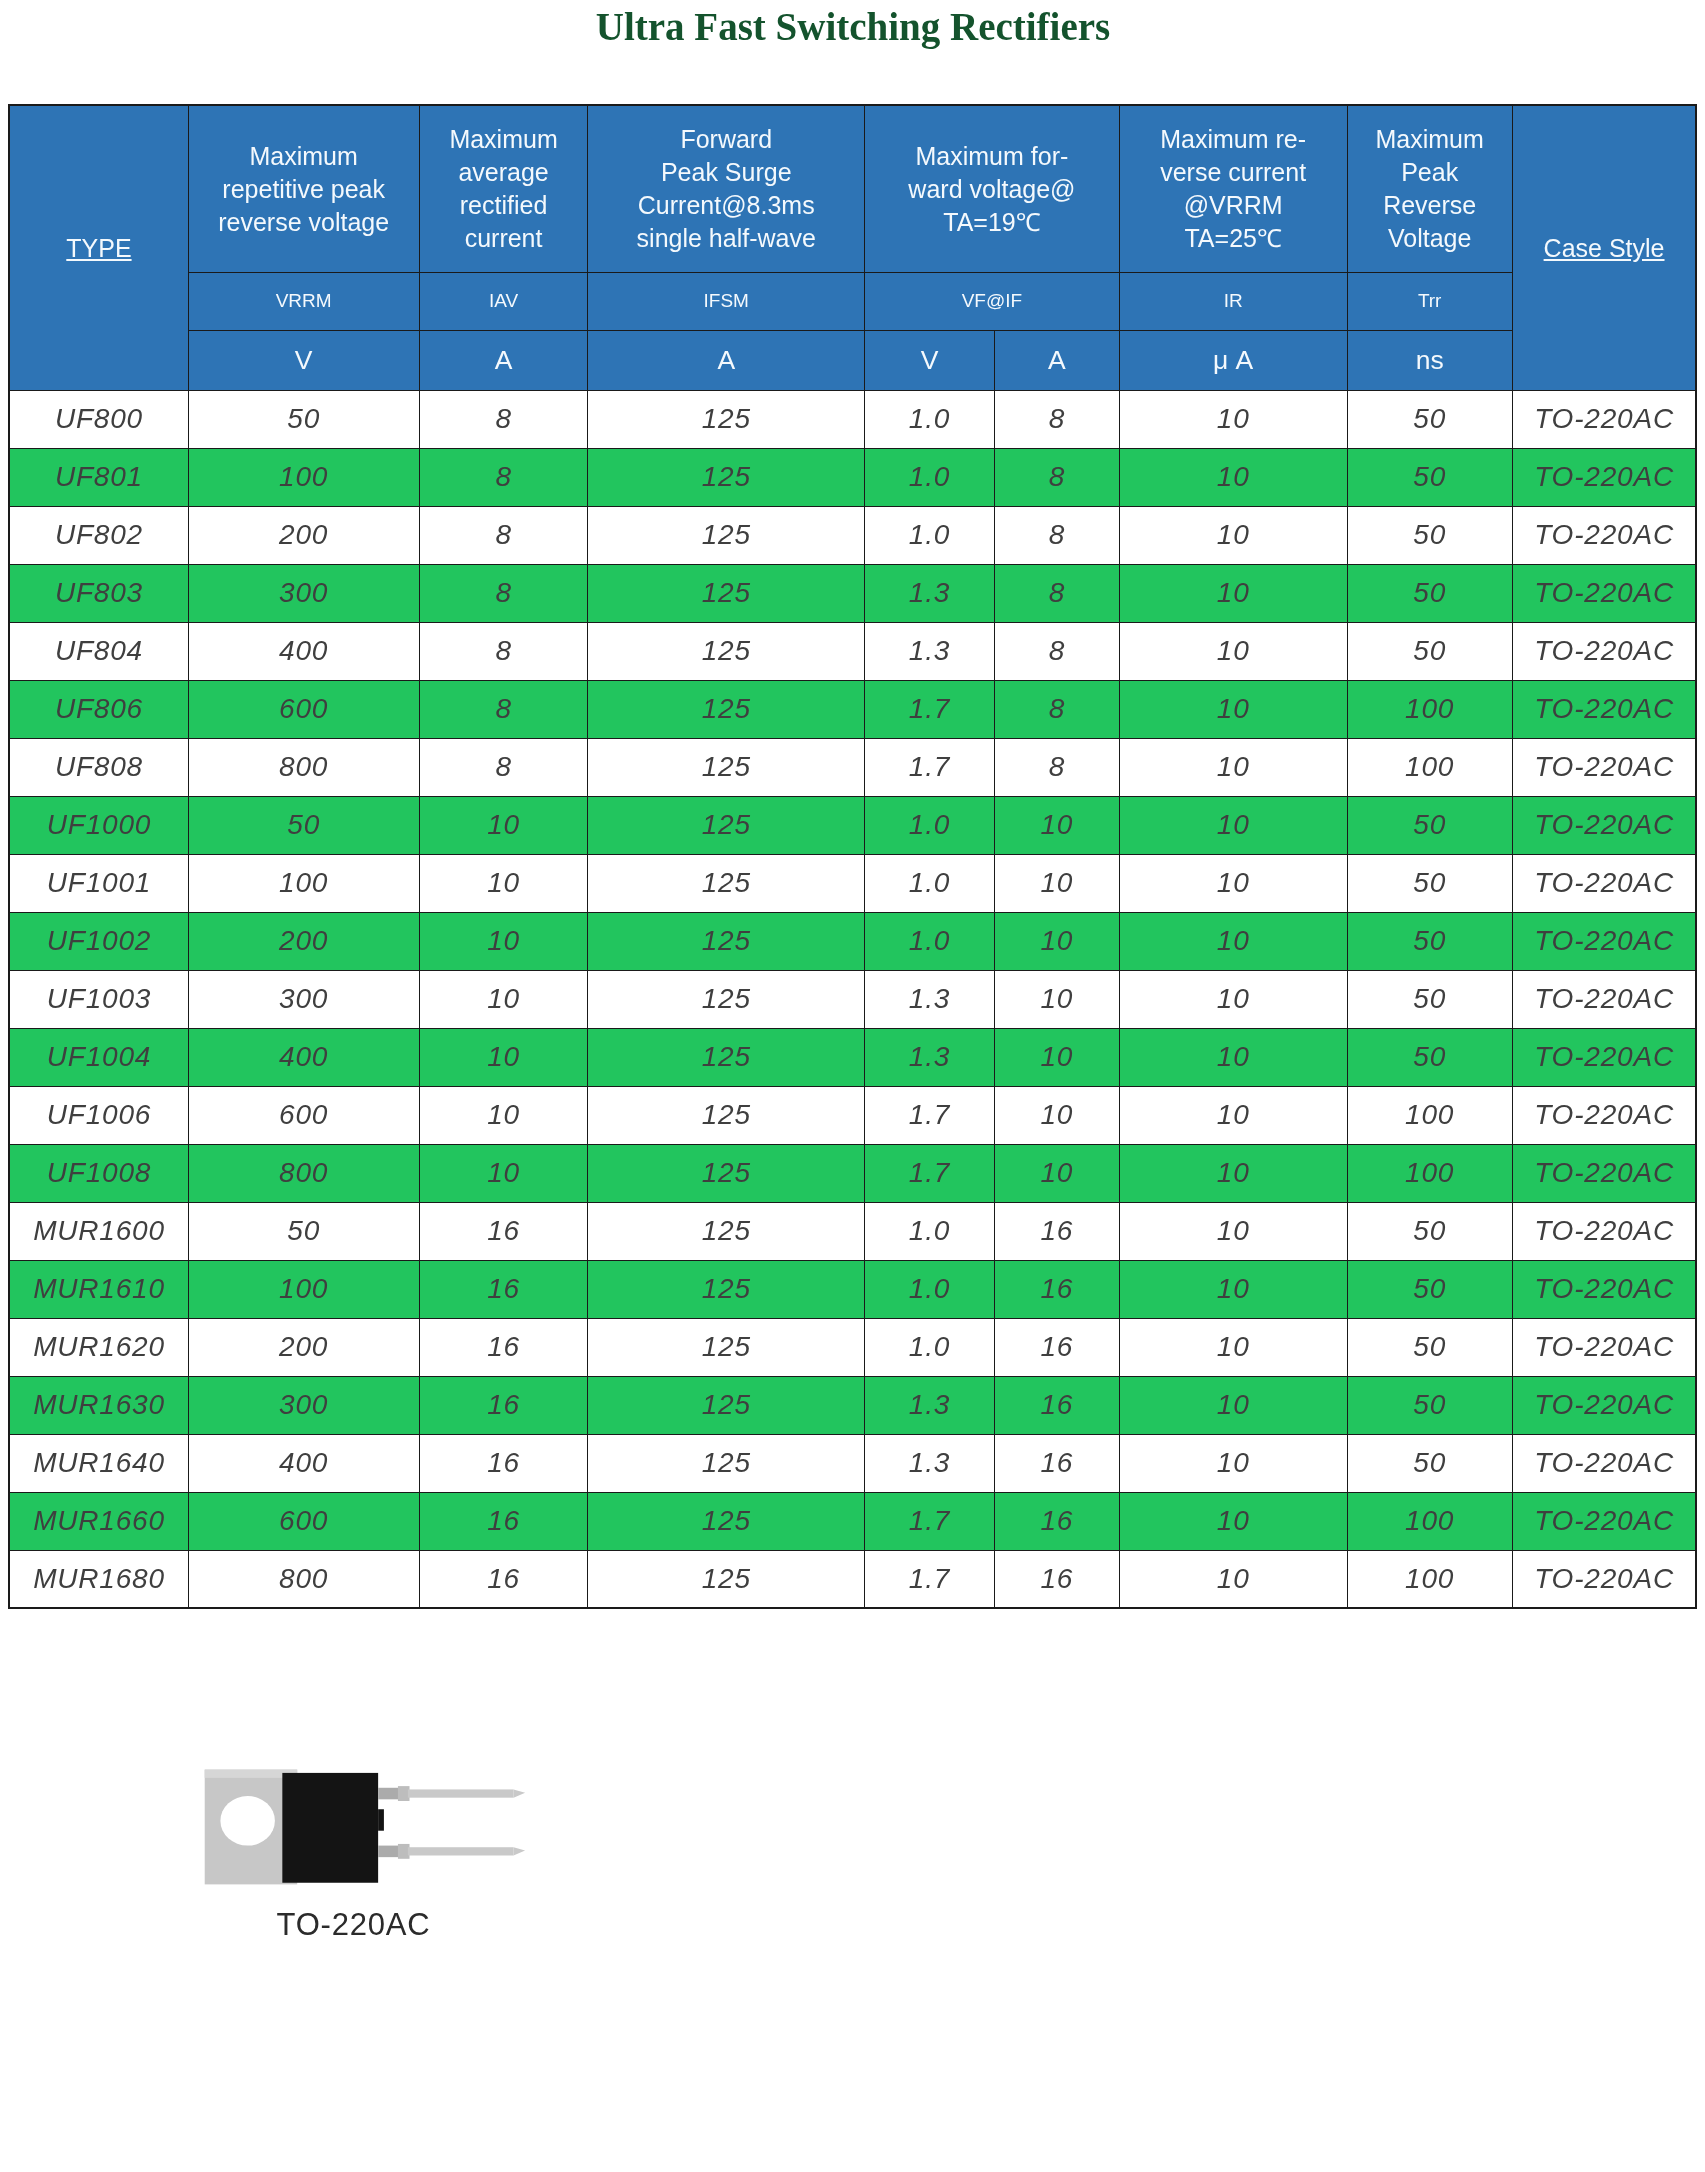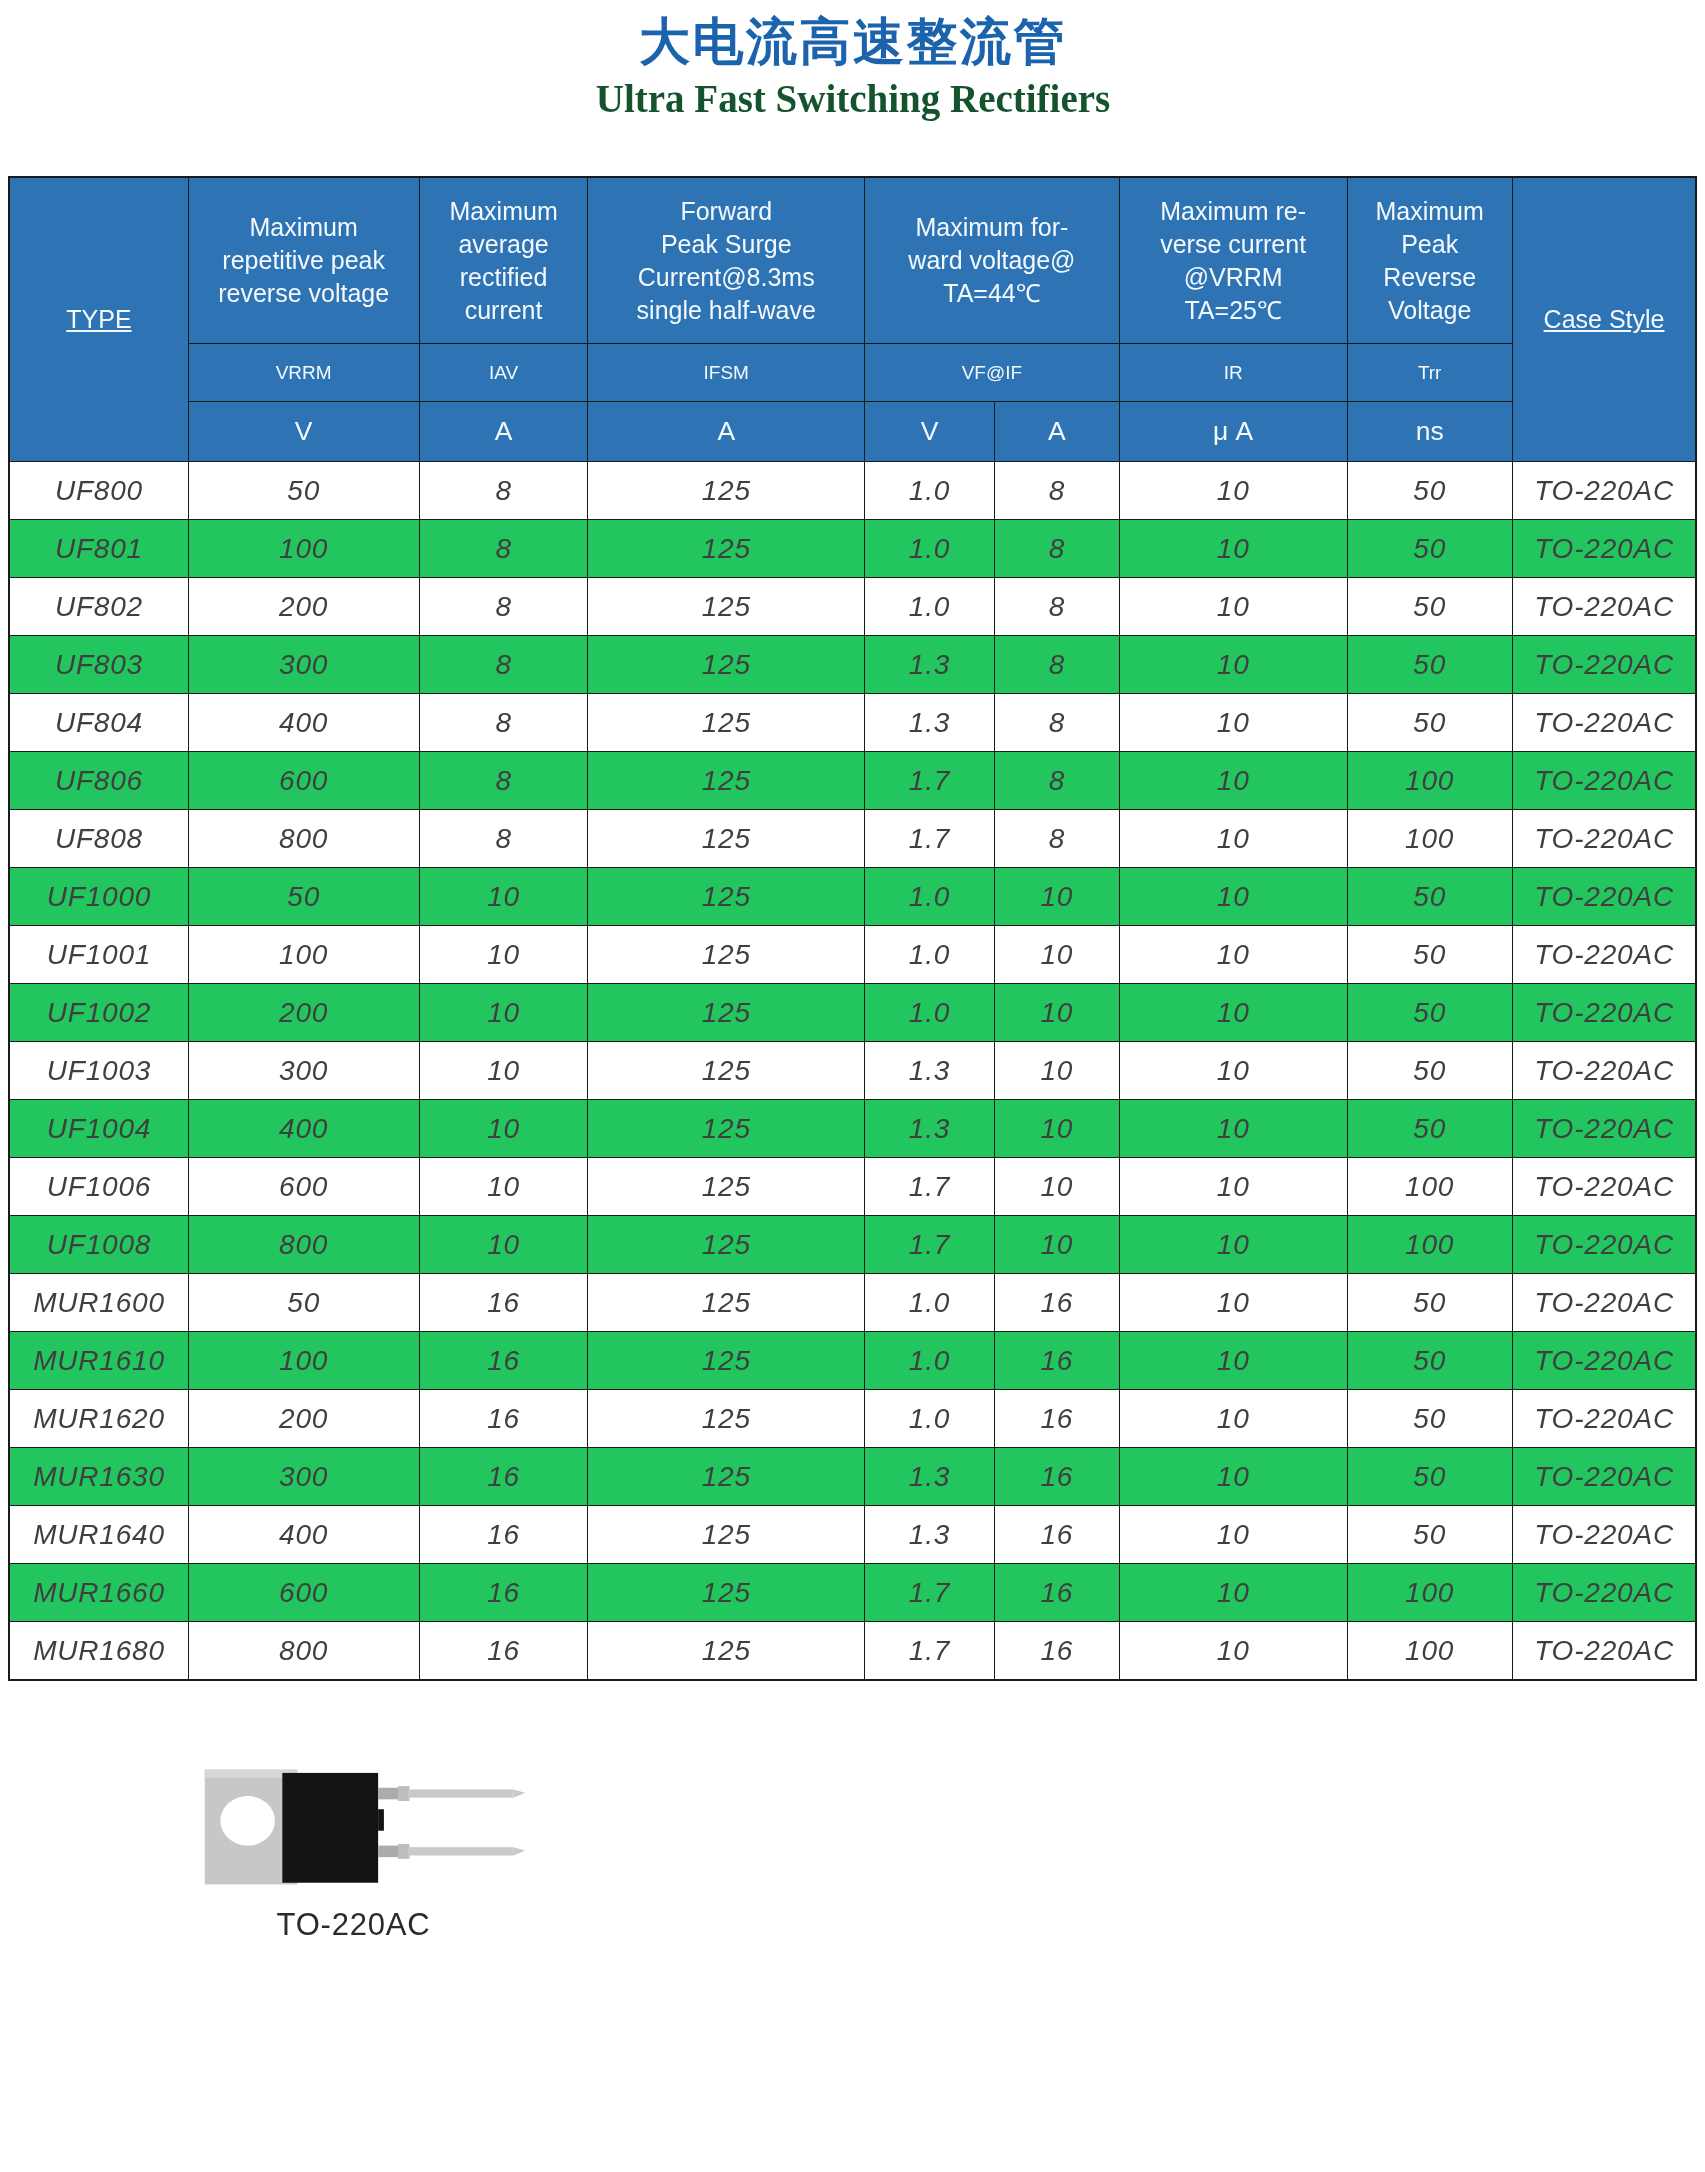--- a/index.html
+++ b/index.html
@@ -77,21 +77,20 @@
     font-size:31px;
     color:#2B2B2B;
     letter-spacing:0.8px;
   }
 </style>
 </head>
 <body>
 
 <div class="page">
 
-  <div class="title-zh">大电流高速整流管</div>
   <div class="title-en">Ultra Fast Switching Rectifiers</div>
 
   <table class="spec">
     <colgroup>
       <col style="width:10.6%">
       <col style="width:13.7%">
       <col style="width:10.0%">
       <col style="width:16.4%">
       <col style="width:7.7%">
       <col style="width:7.4%">
@@ -108,21 +107,21 @@
         <th>Maximum
 average
 rectified
 current</th>
         <th>Forward
 Peak Surge
 Current@8.3ms
 single half-wave</th>
         <th colspan="2">Maximum for-
 ward voltage@
-TA=44℃</th>
+TA=19℃</th>
         <th>Maximum re-
 verse current
 @VRRM
 TA=25℃</th>
         <th>Maximum
 Peak
 Reverse
 Voltage</th>
         <th class="case-cell" rowspan="3">Case Style</th>
       </tr>

